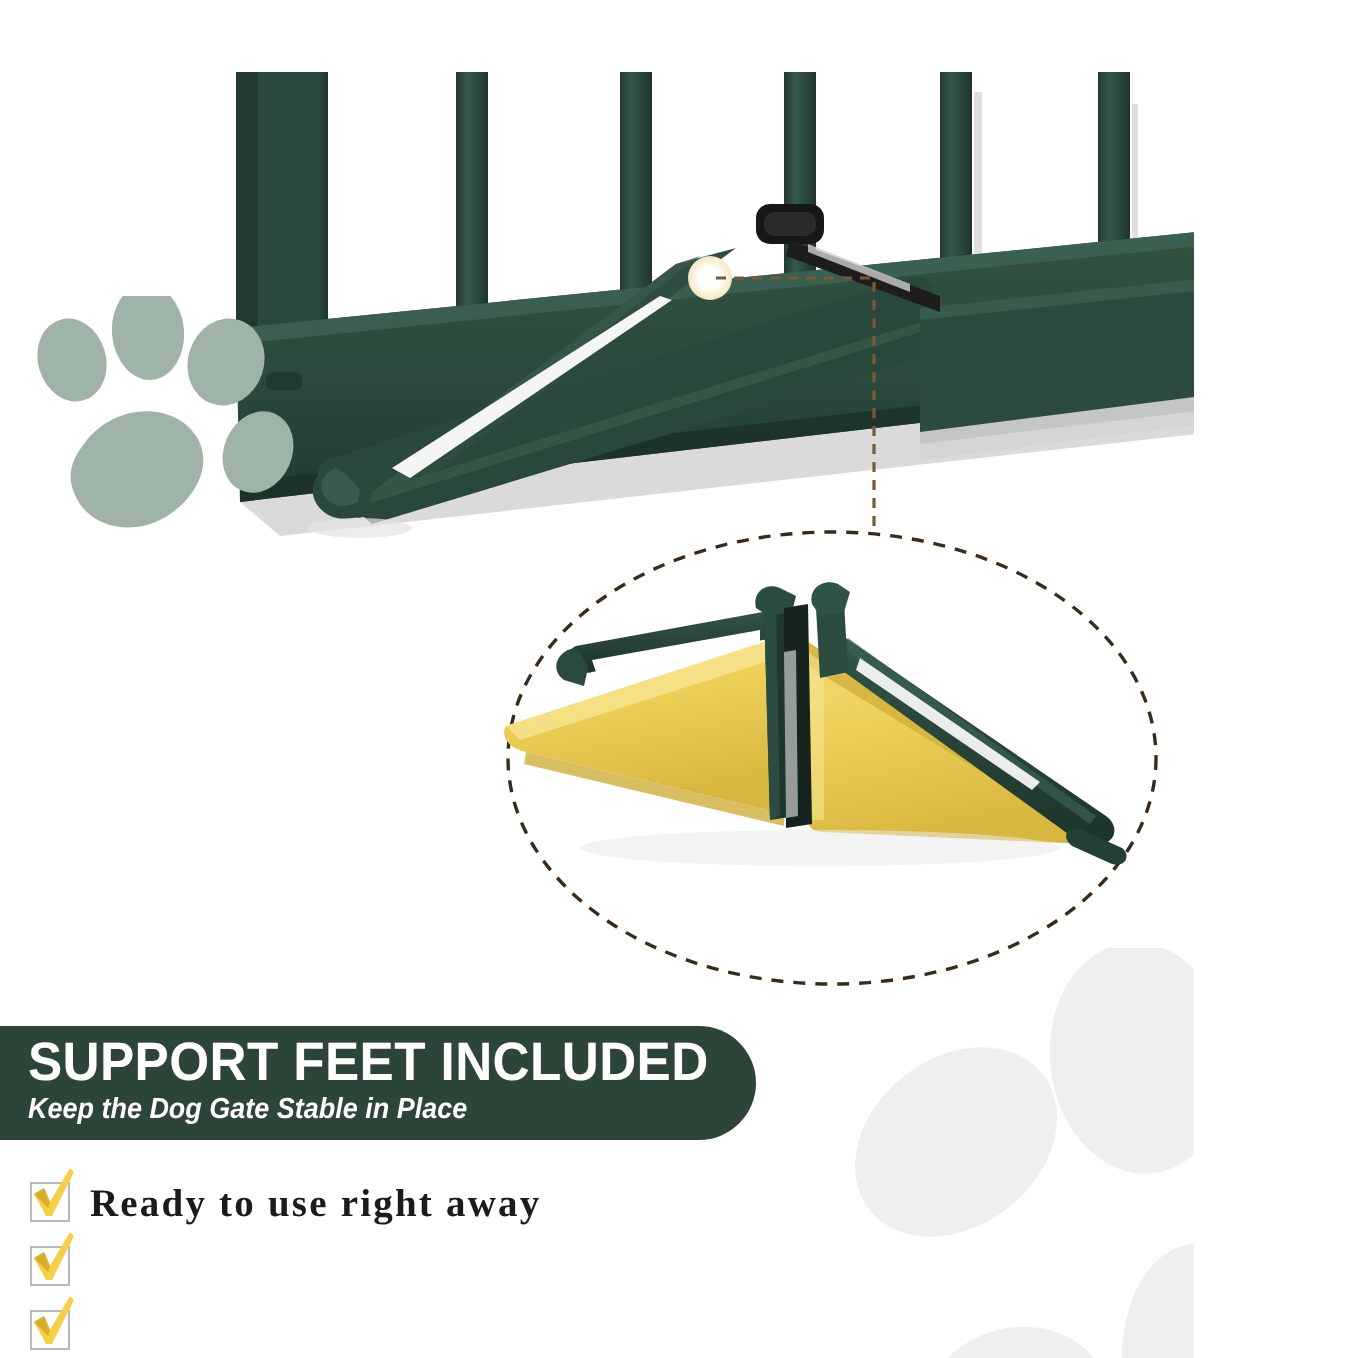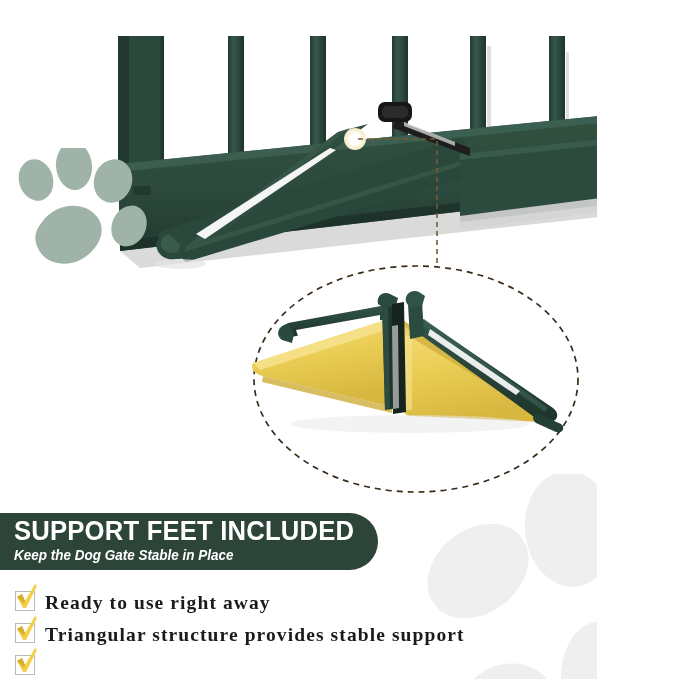--- a/index.html
+++ b/index.html
@@ -275,21 +275,20 @@
     </div>
 
     <div class="bullet">
       <span class="cbox"></span>
       <span class="check">
         <svg width="22" height="26" viewBox="0 0 22 26">
           <path d="M1,13 L6,10 L9,17 L19,0 L21,2 L10,24 L7,24 Z" fill="#f5cf48"></path>
           <path d="M1,13 L6,10 L9,17 L8,20 Z" fill="#d8ae2e"></path>
         </svg>
       </span>
-      <span class="btext">Triangular structure provides stable support</span>
     </div>
 
     <div class="bullet">
       <span class="cbox"></span>
       <span class="check">
         <svg width="22" height="26" viewBox="0 0 22 26">
           <path d="M1,13 L6,10 L9,17 L19,0 L21,2 L10,24 L7,24 Z" fill="#f5cf48"></path>
           <path d="M1,13 L6,10 L9,17 L8,20 Z" fill="#d8ae2e"></path>
         </svg>
       </span>

